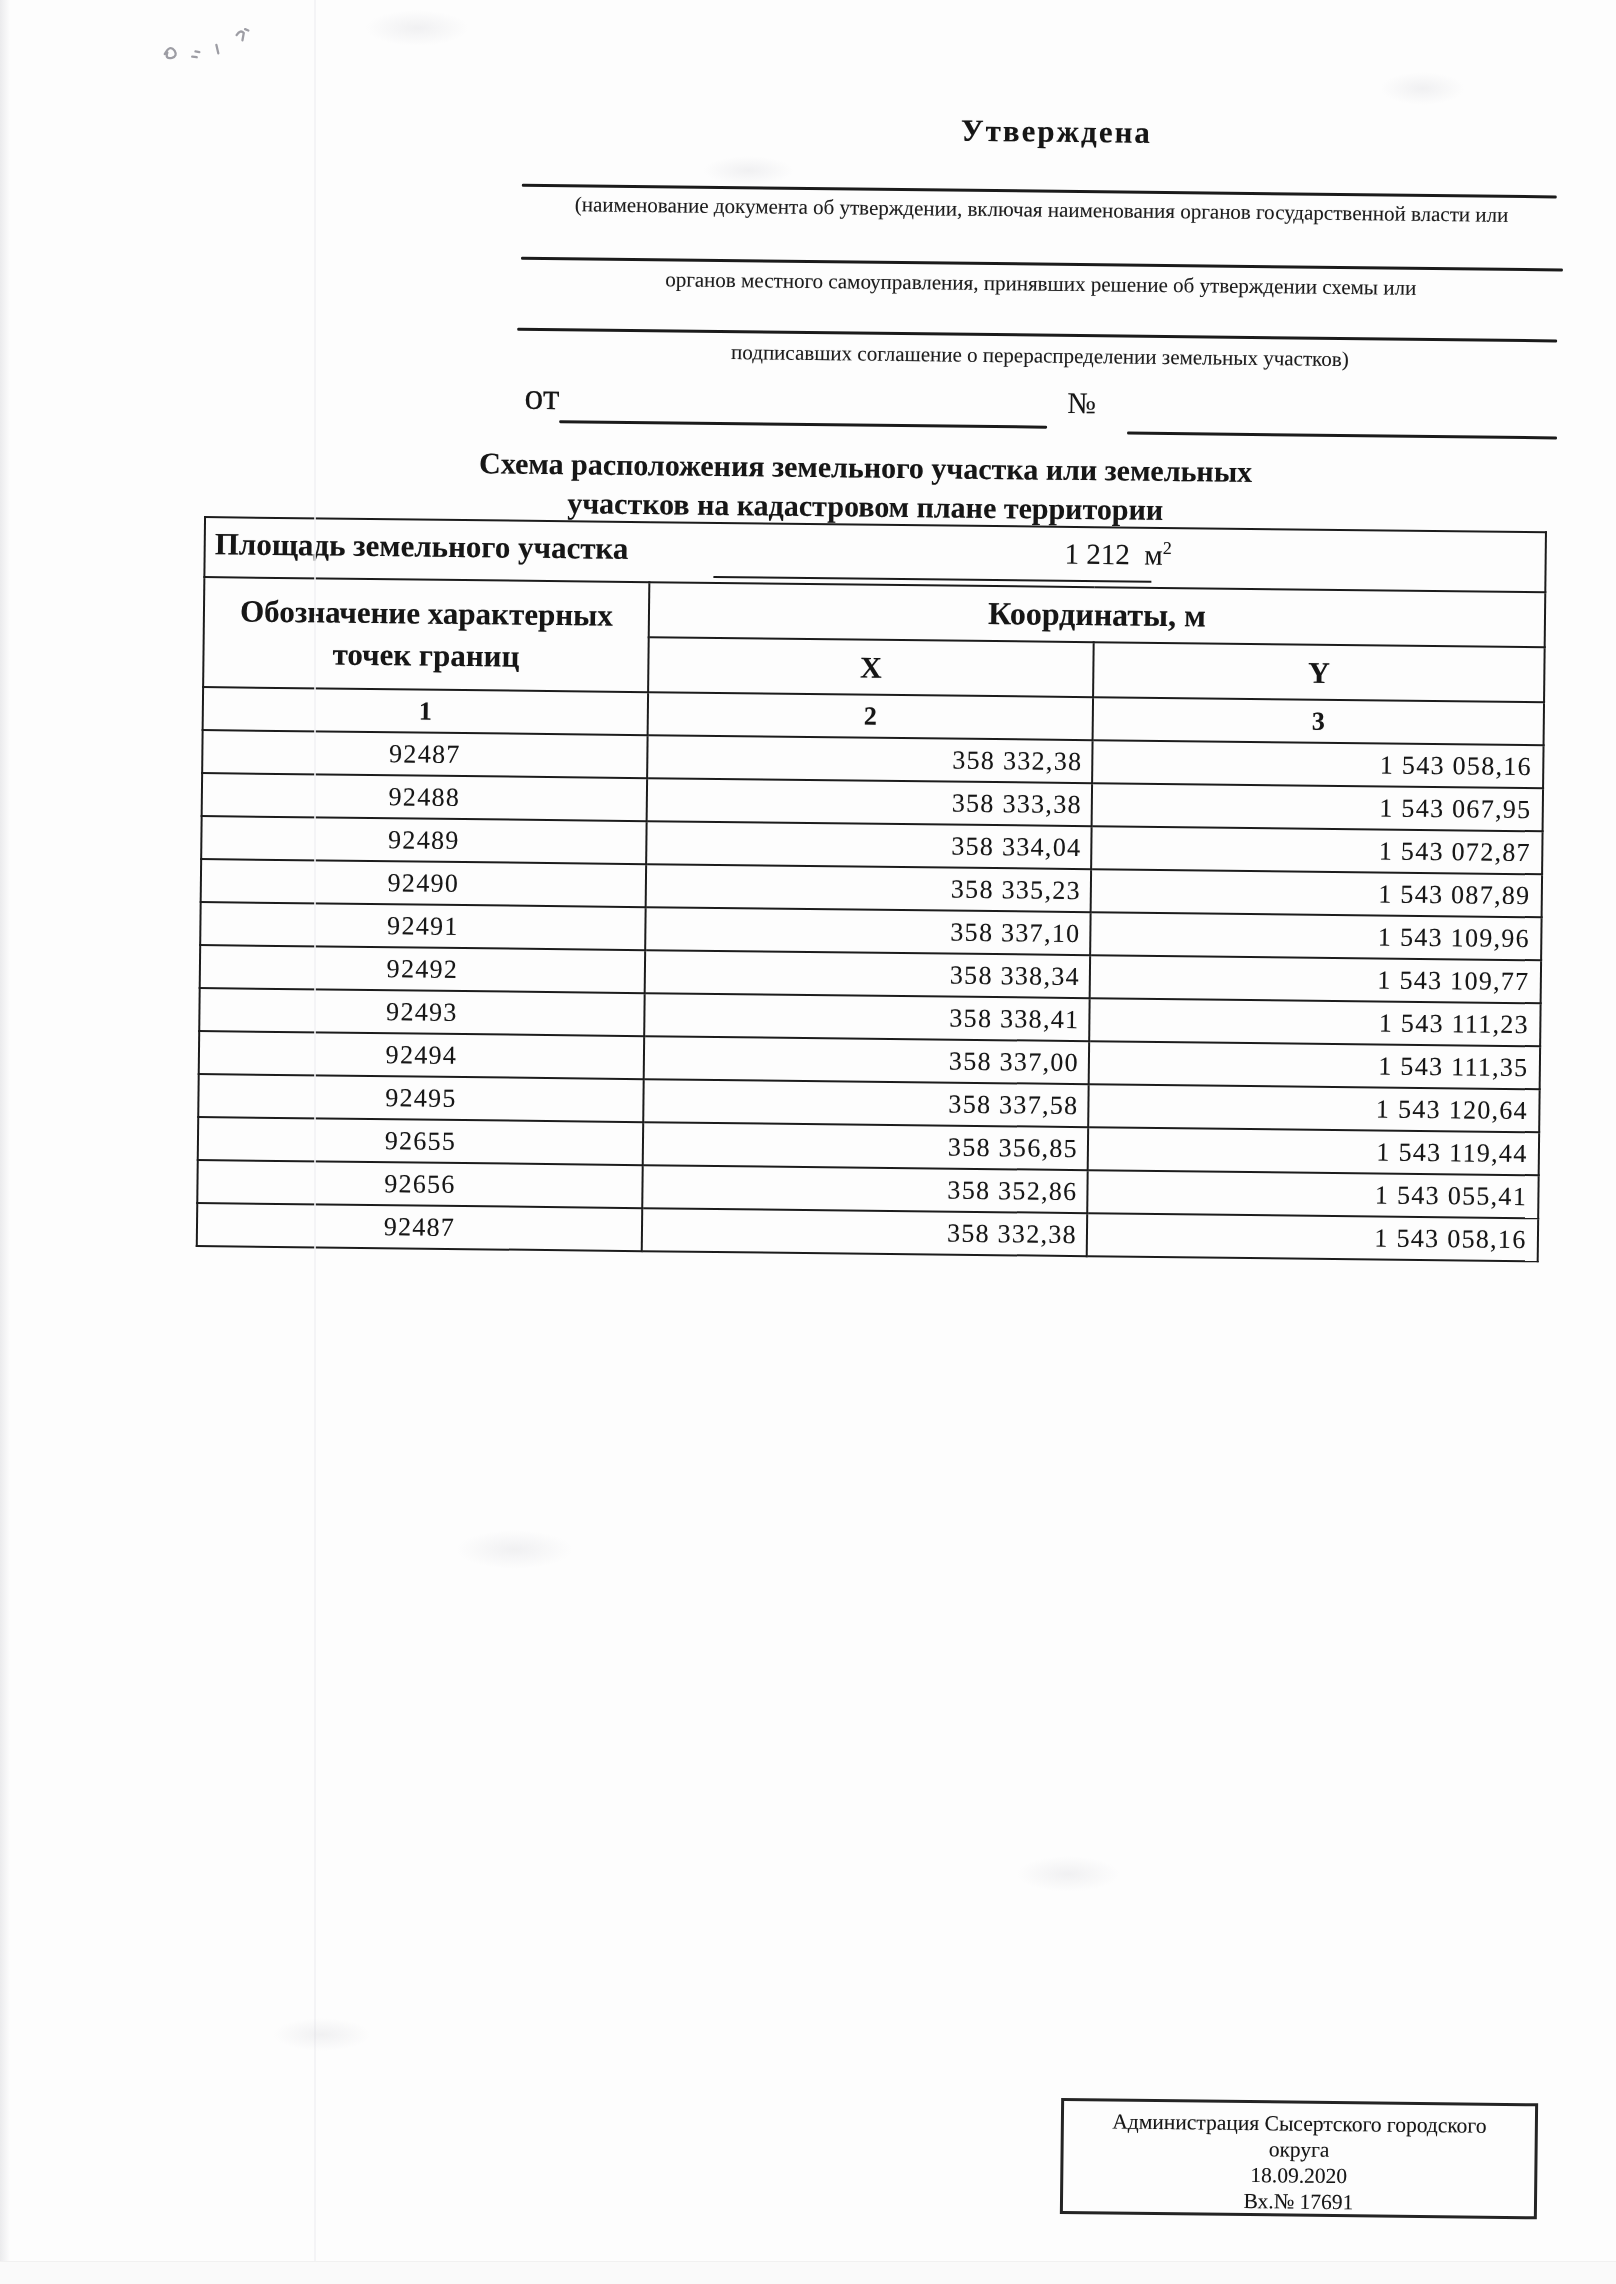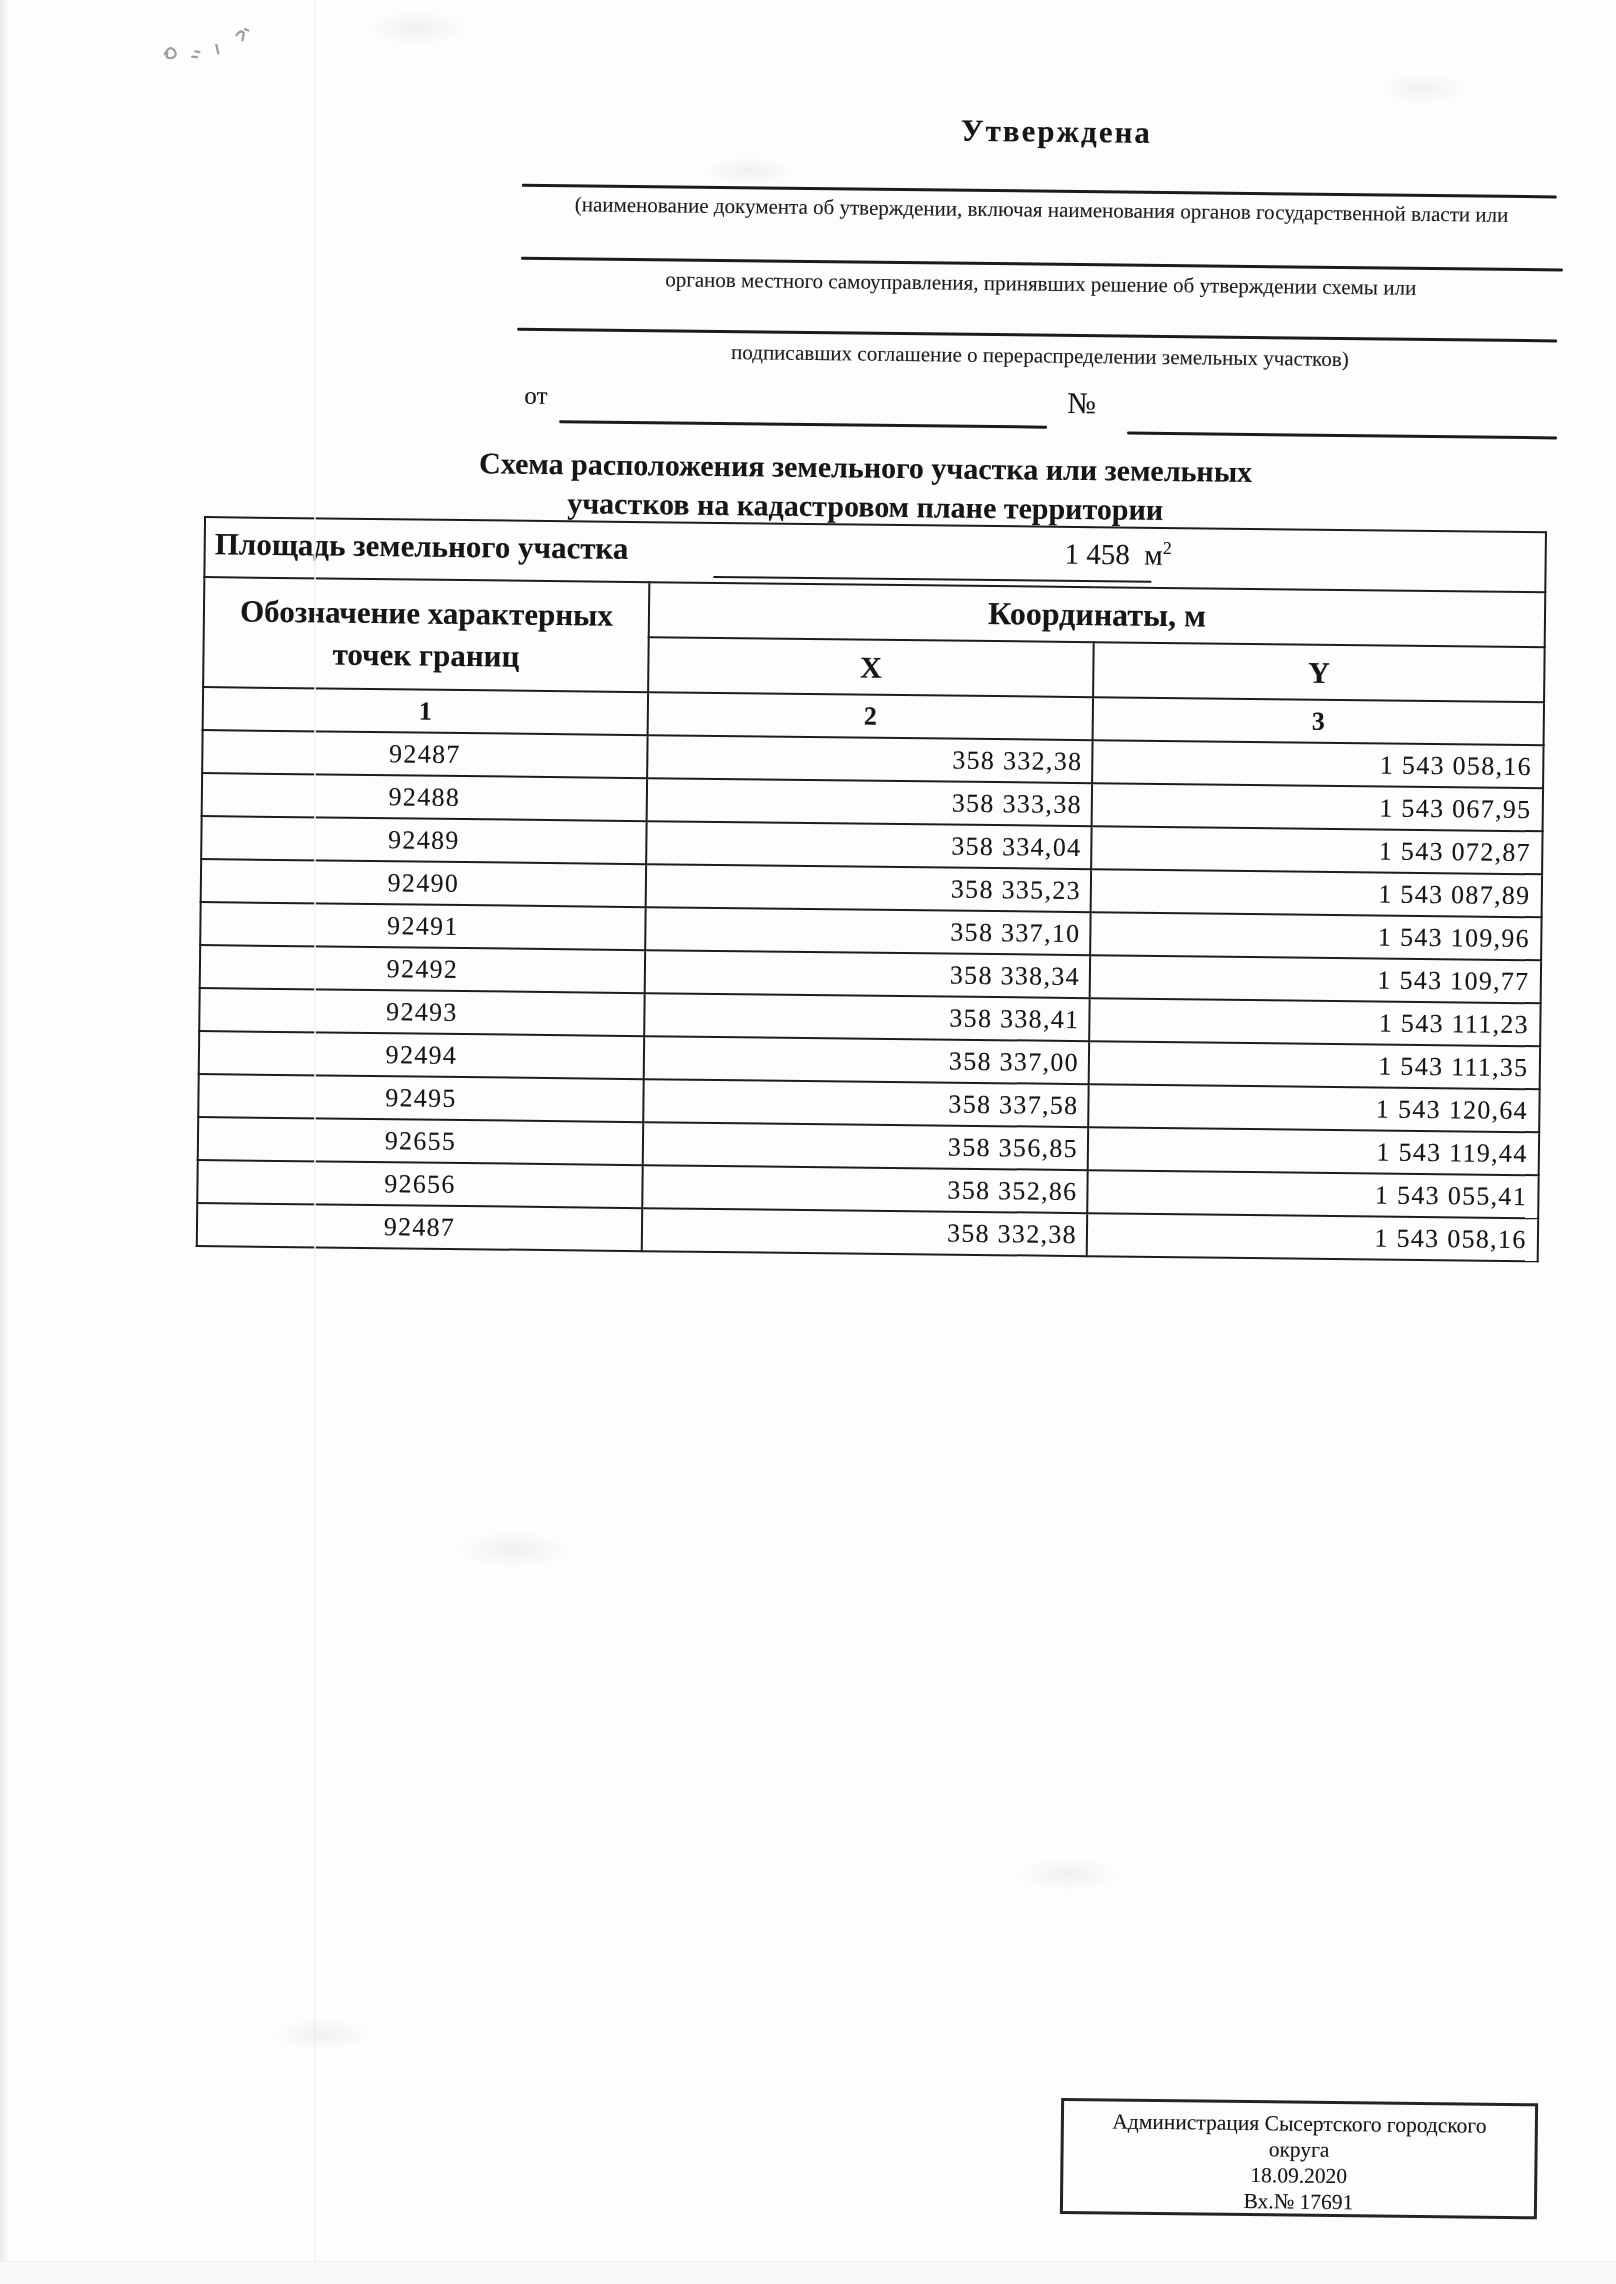--- a/index.html
+++ b/index.html
@@ -48,21 +48,21 @@
     position: absolute;
     left: 510px; width: 1042px;
     text-align: center;
     font-size: 21px;
     color: #1d1d1d;
   }
   .cap1 { top: 195px; }
   .cap2 { top: 269px; }
   .cap3 { top: 341px; }
 
-  .from-label { position: absolute; left: 516px;  top: 385px; font-size: 25px; }
+  .from-label { position: absolute; left: 516px;  top: 377px; font-size: 38px; }
   .num-label  { position: absolute; left: 1059px; top: 383px; font-size: 30px; }
 
   .doc-title {
     position: absolute;
     left: 207px; top: 447px; width: 1302px;
     text-align: center;
     font-size: 30px; font-weight: bold;
     line-height: 39px;
   }
 
@@ -190,21 +190,21 @@
     <table class="coords">
       <colgroup>
         <col style="width:445px">
           <col style="width:445px">
           <col style="width:451px">
       </colgroup>
       <tbody>
         <tr class="area-row">
           <td colspan="3" class="area-cell">
             <span class="area-label">Площадь земельного участка</span>
-            <span class="area-value"><span>1 458</span>&nbsp;&nbsp;<span>м</span><sup>2</sup></span>
+            <span class="area-value"><span>1 212</span>&nbsp;&nbsp;<span>м</span><sup>2</sup></span>
             <span class="area-underline"></span>
           </td>
         </tr>
         <tr class="coord-h">
           <td rowspan="2" class="h-points">
             <div>Обозначение характерных</div>
             <div>точек границ</div>
           </td>
           <td colspan="2" class="h-coords">Координаты, м</td>
         </tr>

